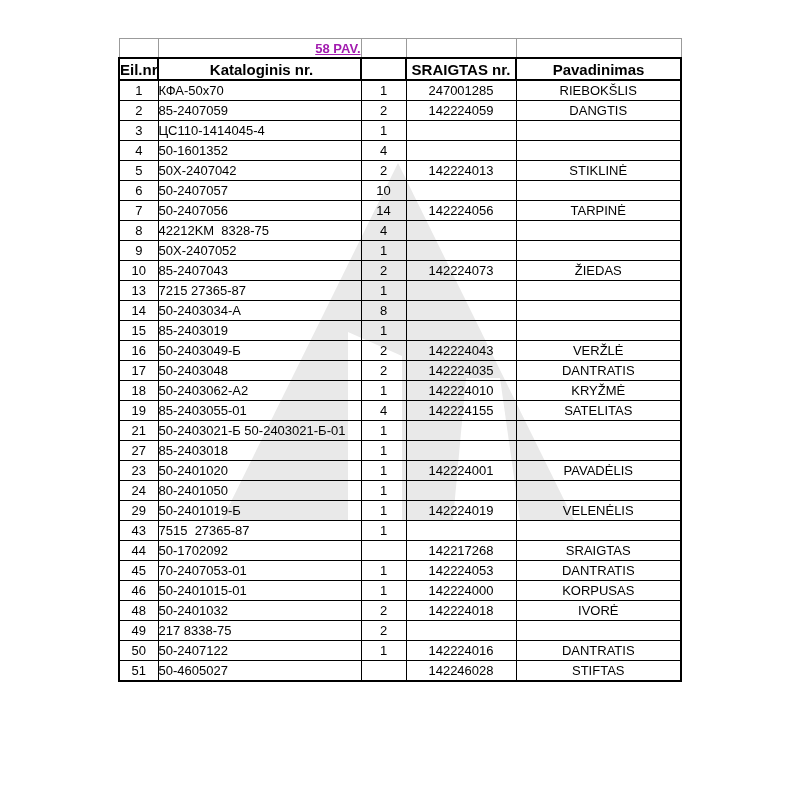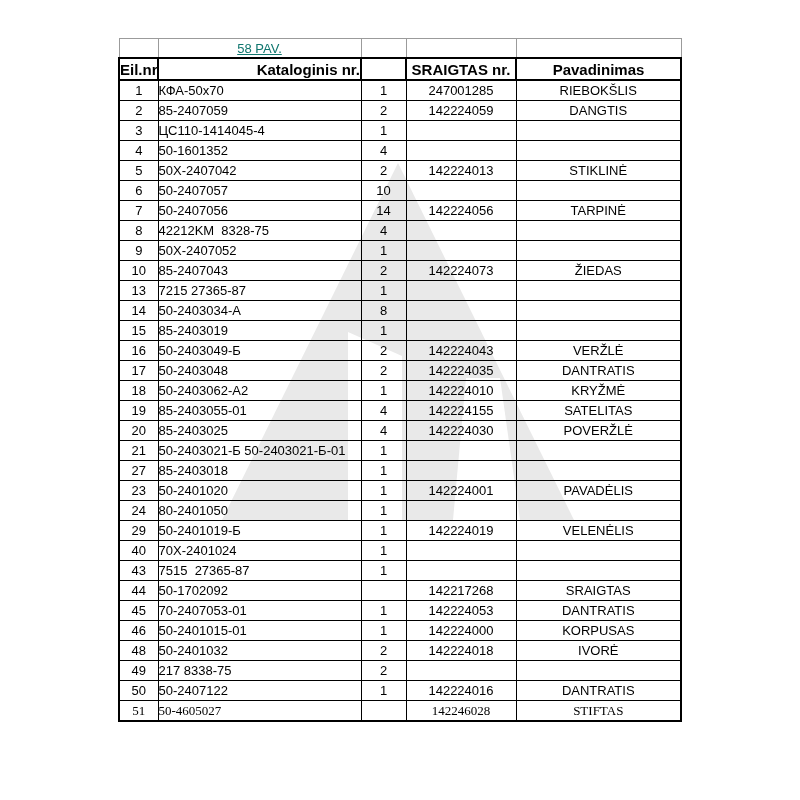--- a/index.html
+++ b/index.html
@@ -41,50 +41,50 @@
     vertical-align: middle;
     background: transparent;
   }
   
   tr.caption-row td {
     border: 1px solid #9b9b9b;
     height: 18px;
     font-size: 13px;
   }
   td.caption-cell {
-    color: #0f766e;
-    font-weight: normal;
+    color: #a21caf;
+    font-weight: bold;
     text-decoration: underline;
-    text-align: center;
+    text-align: right;
     padding-left: 4px;
   }
   
   tr.header-row th {
     border: 2px solid #000;
     height: 20px;
     font-size: 15px;
     font-weight: bold;
     text-align: center;
   }
-  tr.header-row th.h-kat { text-align: right; padding-left: 4px; }
+  tr.header-row th.h-kat { text-align: center; padding-left: 4px; }
   
   tbody.parts-body td {
     border: 1px solid #000;
     height: 19px;
     font-size: 13px;
     text-align: center;
   }
   tbody.parts-body td.c-kat {
     text-align: left;
     padding-left: 0;
     white-space: pre;
   }
   tbody.parts-body td:first-child  { border-left-width: 2px; }
   tbody.parts-body td:last-child   { border-right-width: 2px; }
-  tbody.parts-body tr:last-child td { border-bottom-width: 2px; font-family: Liberation Serif, serif; }
+  tbody.parts-body tr:last-child td { border-bottom-width: 2px; }
 </style>
 </head>
 <body>
 
 <div class="page">
 
   <svg class="watermark-logo" width="800" height="800" viewBox="0 0 800 800">
     <polygon points="398,163 222,520 574,520" fill="#e9e9e9"></polygon>
     <polygon points="348,332 402,356 402,520 348,520" fill="#ffffff"></polygon>
     <polygon points="466,378 500,378 520,520 453,520" fill="#ffffff"></polygon>
@@ -229,27 +229,20 @@
           <td class="c-pav">KRYŽMĖ</td>
         </tr>
         <tr>
           <td class="c-eil">19</td>
           <td class="c-kat">85-2403055-01</td>
           <td class="c-qty">4</td>
           <td class="c-lyt">142224155</td>
           <td class="c-pav">SATELITAS</td>
         </tr>
         <tr>
-          <td class="c-eil">20</td>
-          <td class="c-kat">85-2403025</td>
-          <td class="c-qty">4</td>
-          <td class="c-lyt">142224030</td>
-          <td class="c-pav">POVERŽLĖ</td>
-        </tr>
-        <tr>
           <td class="c-eil">21</td>
           <td class="c-kat">50-2403021-Б 50-2403021-Б-01</td>
           <td class="c-qty">1</td>
           <td class="c-lyt"></td>
           <td class="c-pav"></td>
         </tr>
         <tr>
           <td class="c-eil">27</td>
           <td class="c-kat">85-2403018</td>
           <td class="c-qty">1</td>
@@ -269,27 +262,20 @@
           <td class="c-qty">1</td>
           <td class="c-lyt"></td>
           <td class="c-pav"></td>
         </tr>
         <tr>
           <td class="c-eil">29</td>
           <td class="c-kat">50-2401019-Б</td>
           <td class="c-qty">1</td>
           <td class="c-lyt">142224019</td>
           <td class="c-pav">VELENĖLIS</td>
-        </tr>
-        <tr>
-          <td class="c-eil">40</td>
-          <td class="c-kat">70X-2401024</td>
-          <td class="c-qty">1</td>
-          <td class="c-lyt"></td>
-          <td class="c-pav"></td>
         </tr>
         <tr>
           <td class="c-eil">43</td>
           <td class="c-kat">7515  27365-87</td>
           <td class="c-qty">1</td>
           <td class="c-lyt"></td>
           <td class="c-pav"></td>
         </tr>
         <tr>
           <td class="c-eil">44</td>

